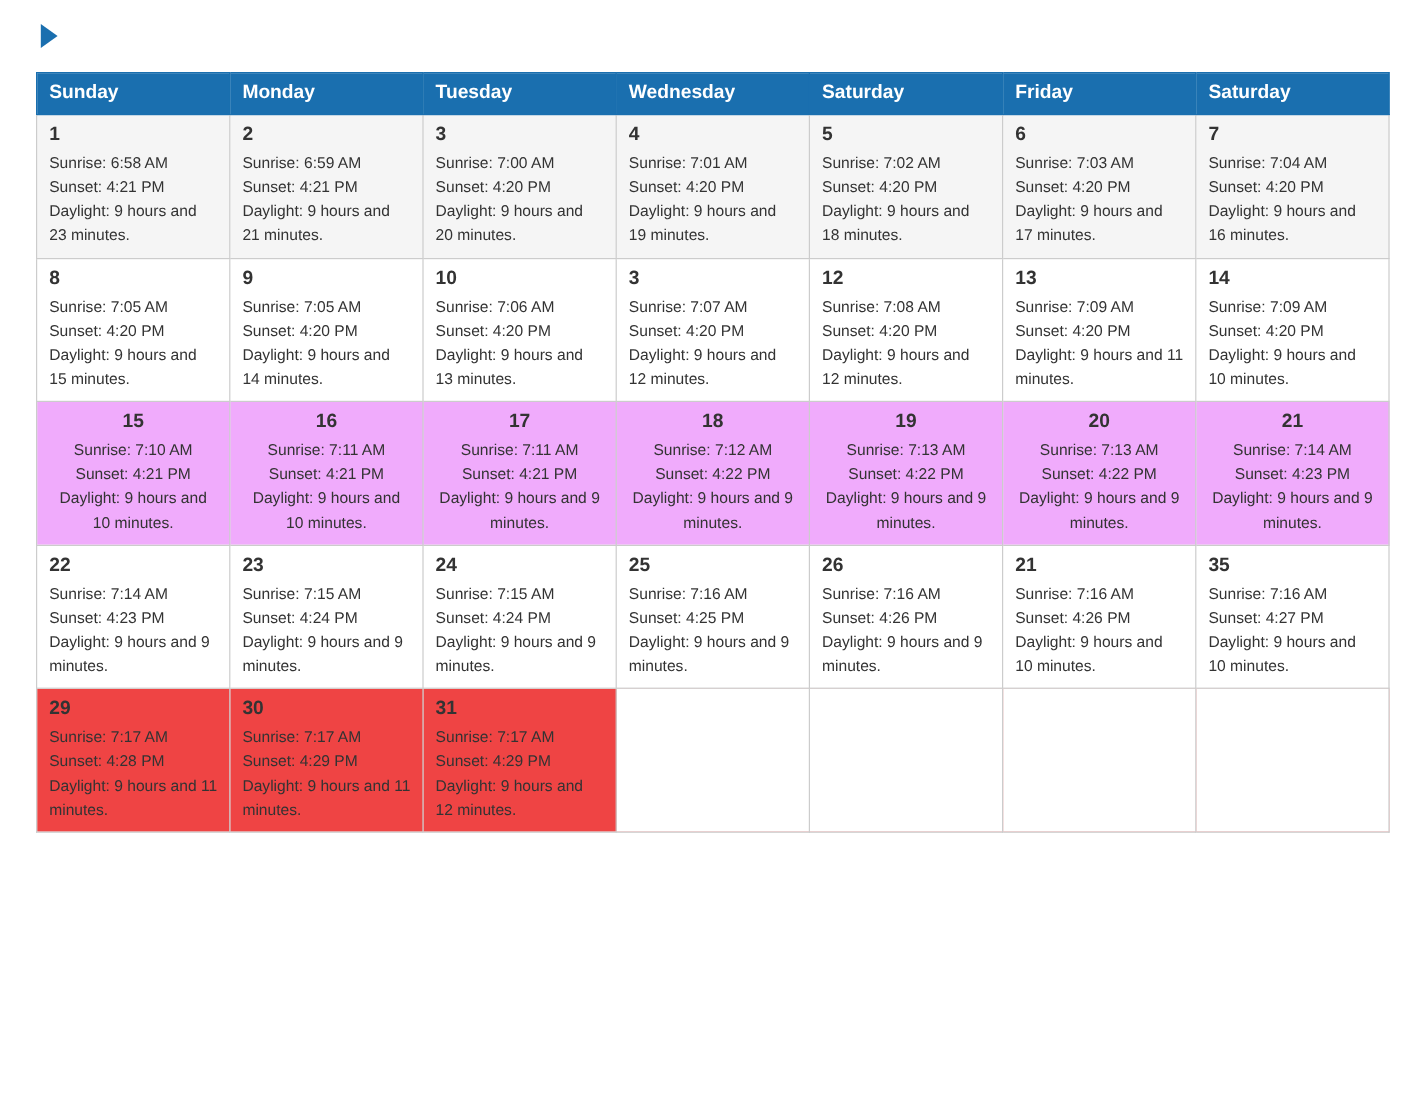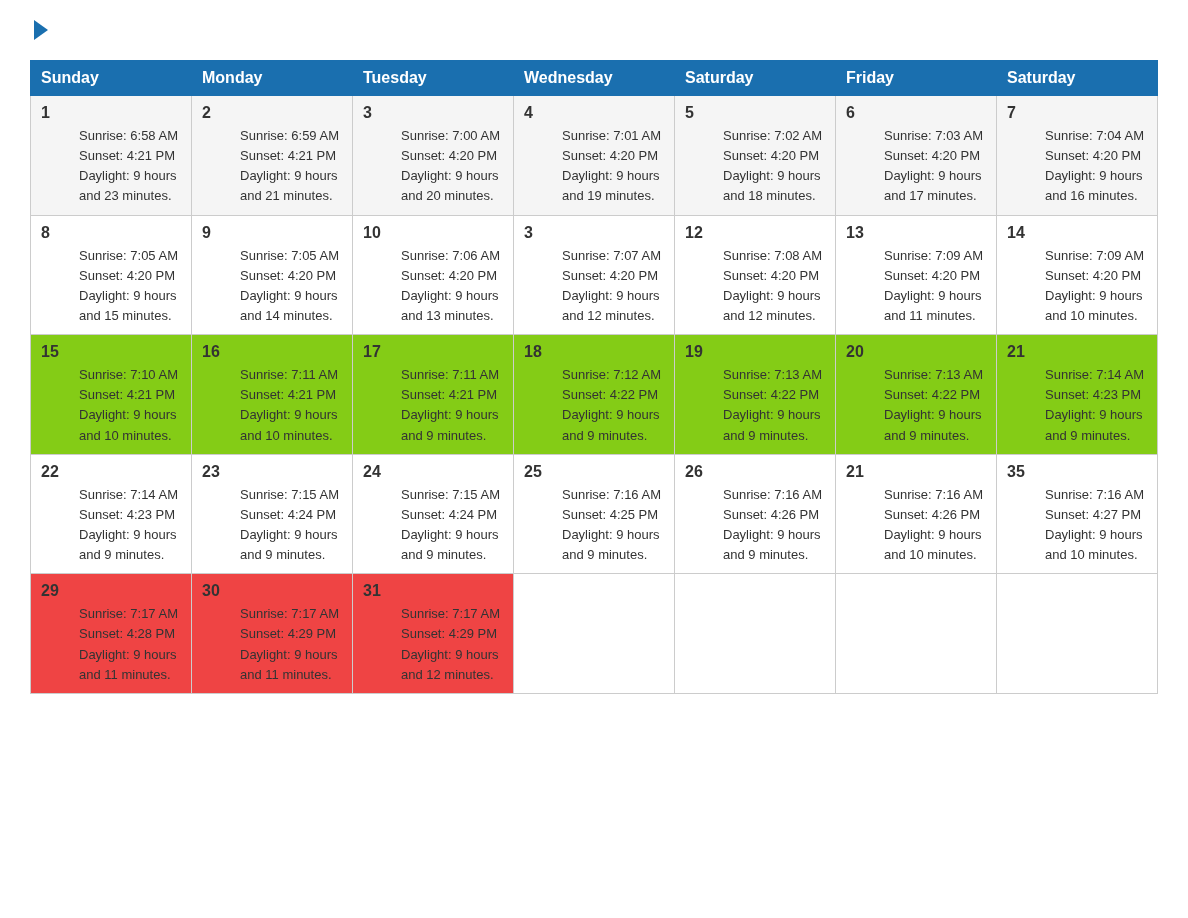--- a/index.html
+++ b/index.html
@@ -90,21 +90,20 @@
     .day-number {
       font-size: 16px;
       font-weight: bold;
       margin-bottom: 4px;
       display: block;
     }
     .day-info {
       font-size: 13px;
       line-height: 1.55;
       color: #333;
-      margin-left: 38px;
     }
     .empty-cell {
       background: #fff !important;
     }
   </style>
 </head>
 <body>
 
 <div class="header">
   <div class="logo">
@@ -186,21 +185,21 @@
         </td>
         <td>
           <span class="day-number">13</span>
           <div class="day-info">Sunrise: 7:09 AM<br>Sunset: 4:20 PM<br>Daylight: 9 hours and 11 minutes.</div>
         </td>
         <td>
           <span class="day-number">14</span>
           <div class="day-info">Sunrise: 7:09 AM<br>Sunset: 4:20 PM<br>Daylight: 9 hours and 10 minutes.</div>
         </td>
       </tr>
-      <tr style="background-color: #84cc16;">
+      <tr style="background-color: #f0abfc; text-align: center;">
         <td>
           <span class="day-number">15</span>
           <div class="day-info">Sunrise: 7:10 AM<br>Sunset: 4:21 PM<br>Daylight: 9 hours and 10 minutes.</div>
         </td>
         <td>
           <span class="day-number">16</span>
           <div class="day-info">Sunrise: 7:11 AM<br>Sunset: 4:21 PM<br>Daylight: 9 hours and 10 minutes.</div>
         </td>
         <td>
           <span class="day-number">17</span>

